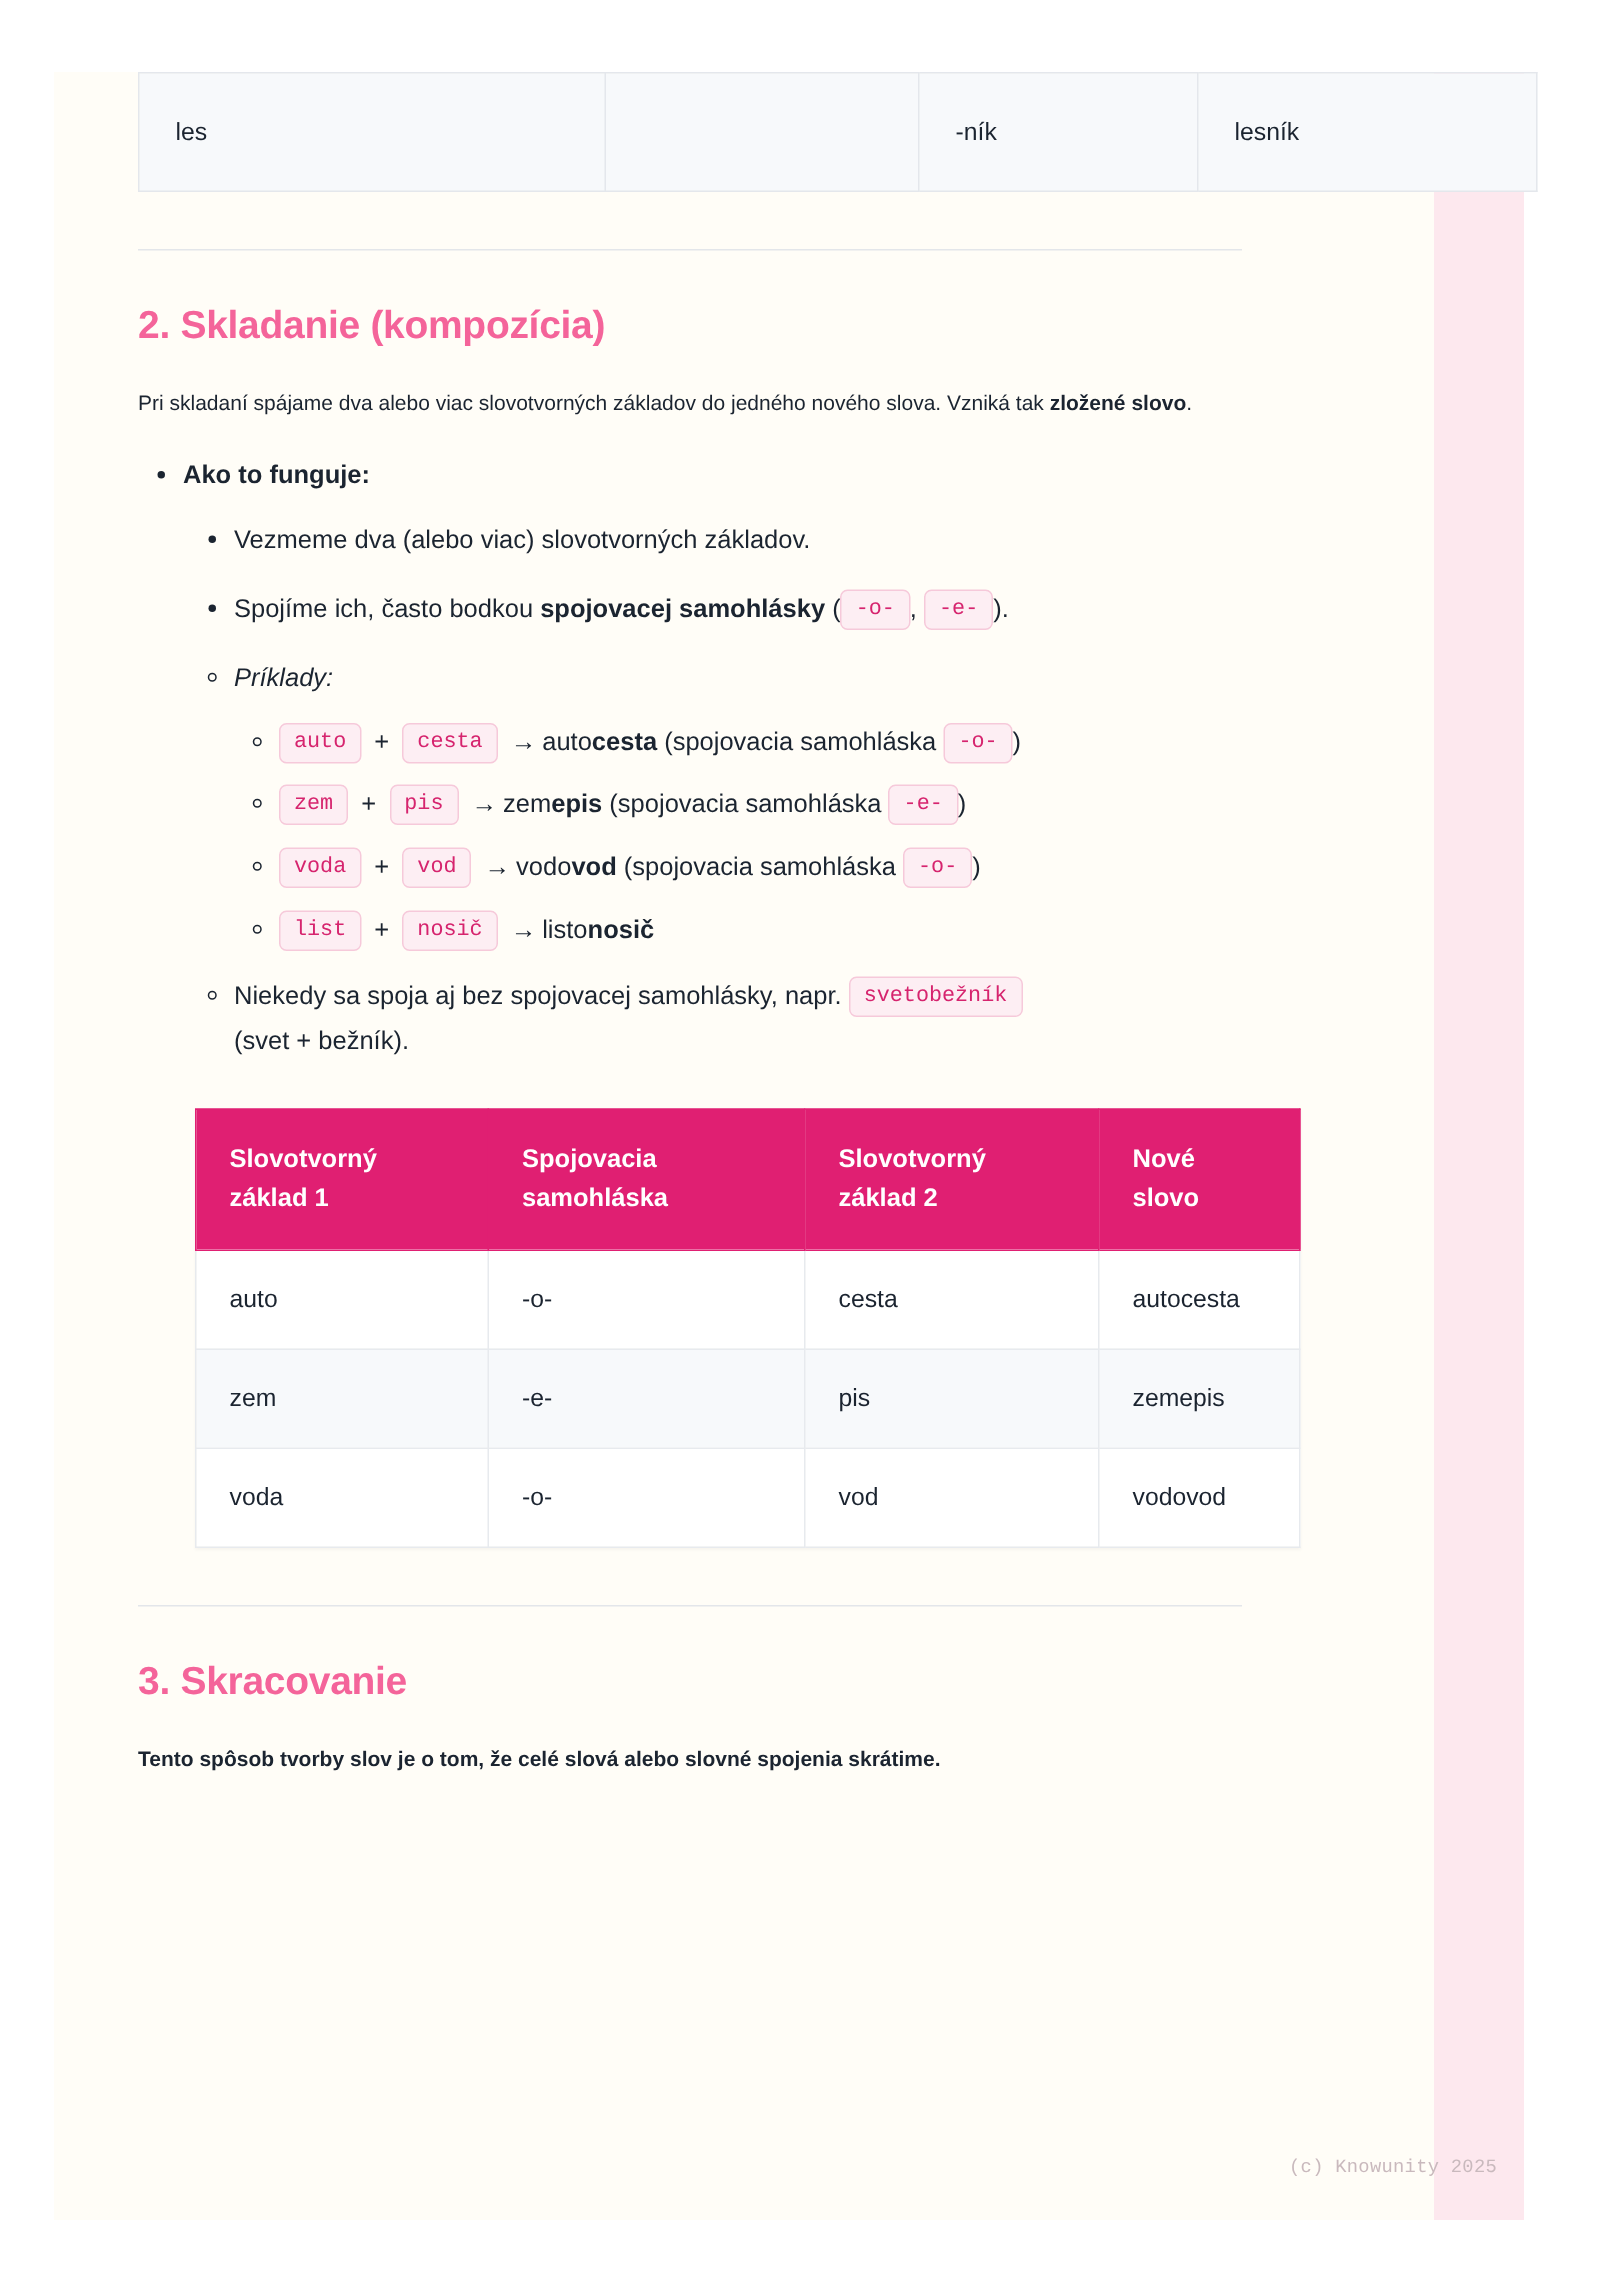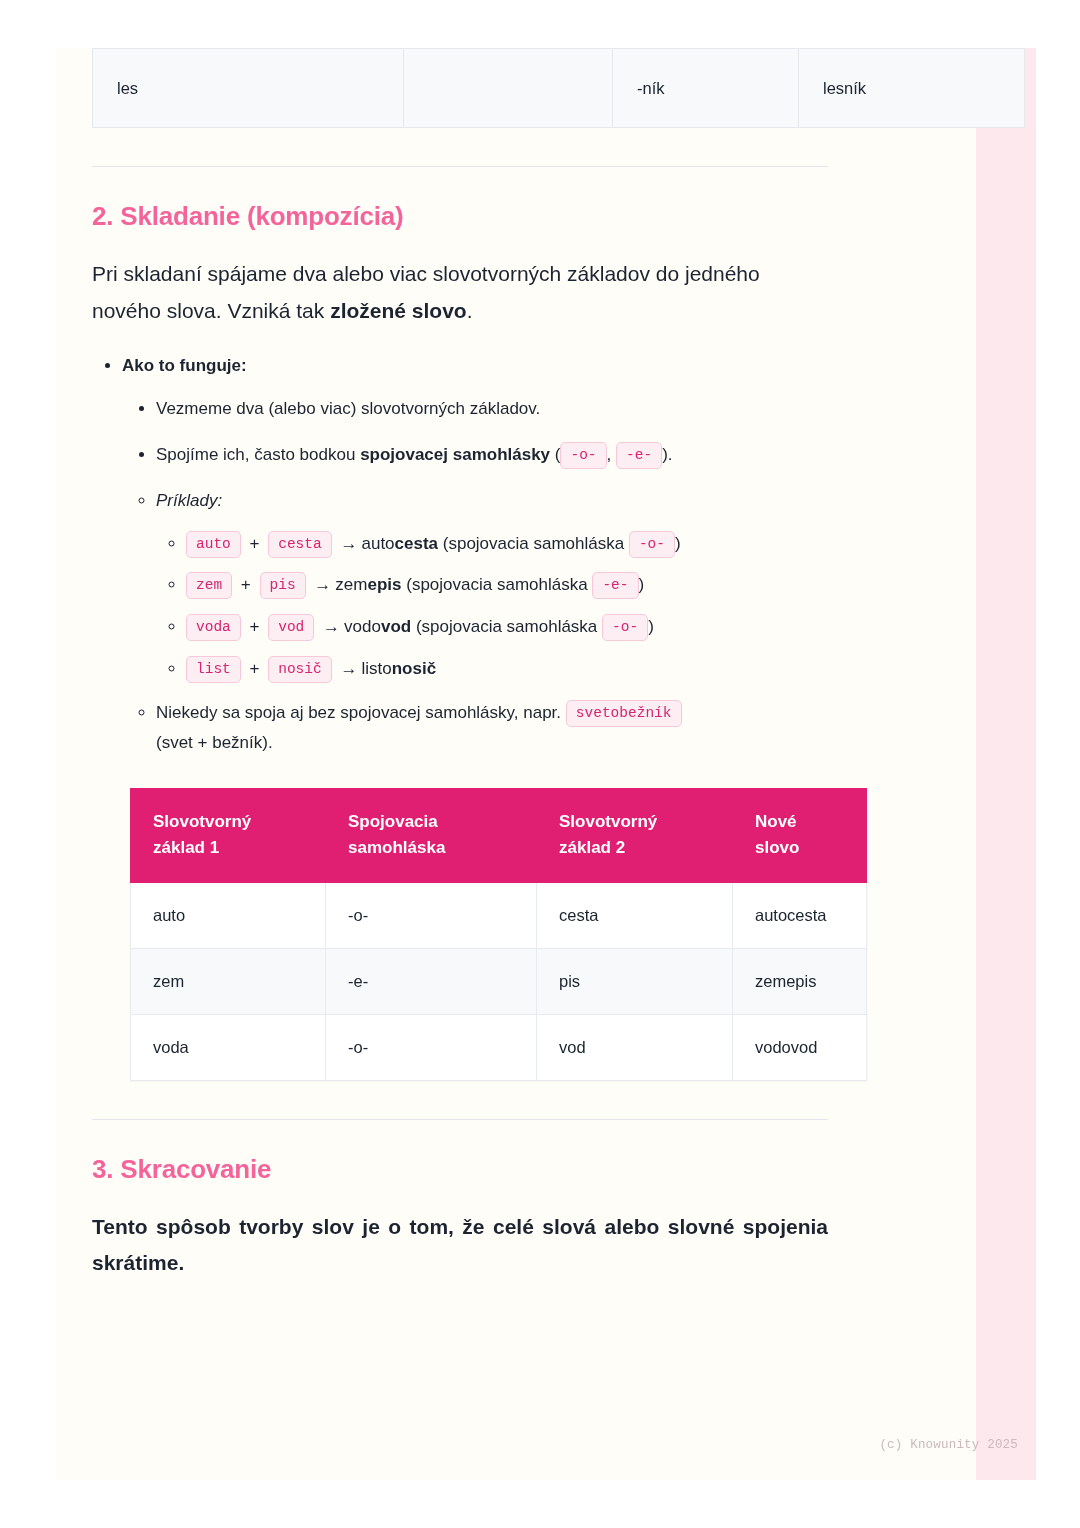--- a/index.html
+++ b/index.html
@@ -10,21 +10,21 @@
   body {
     width: 1080px;
     height: 1528px;
     font-family: "Liberation Sans", sans-serif;
     color: #1b2430;
     position: relative;
     overflow: hidden;
   }
   .page {
     position: absolute;
-    left: 56px;
+    left: 36px;
     top: 48px;
     width: 980px;
     height: 1432px;
     background: #fffdf7;
     box-sizing: border-box;
   }
   .page-inner {
     position: absolute;
     left: 0;
     top: 0;
@@ -76,21 +76,21 @@
   }
 
   h2 {
     font-size: 26px;
     color: #f4649a;
     margin: 0 0 24px 0;
     font-weight: bold;
     letter-spacing: -0.2px;
   }
   p.body {
-    font-size: 21px;
+    font-size: 14px;
     line-height: 1.75;
     margin: 0 0 20px 0;
     color: #1b2430;
   }
   p.justify { text-align: justify; font-weight: bold; }
 
   ul.lvl1 {
     margin: 22px 0 0 0;
     padding-left: 30px;
     list-style: disc;

